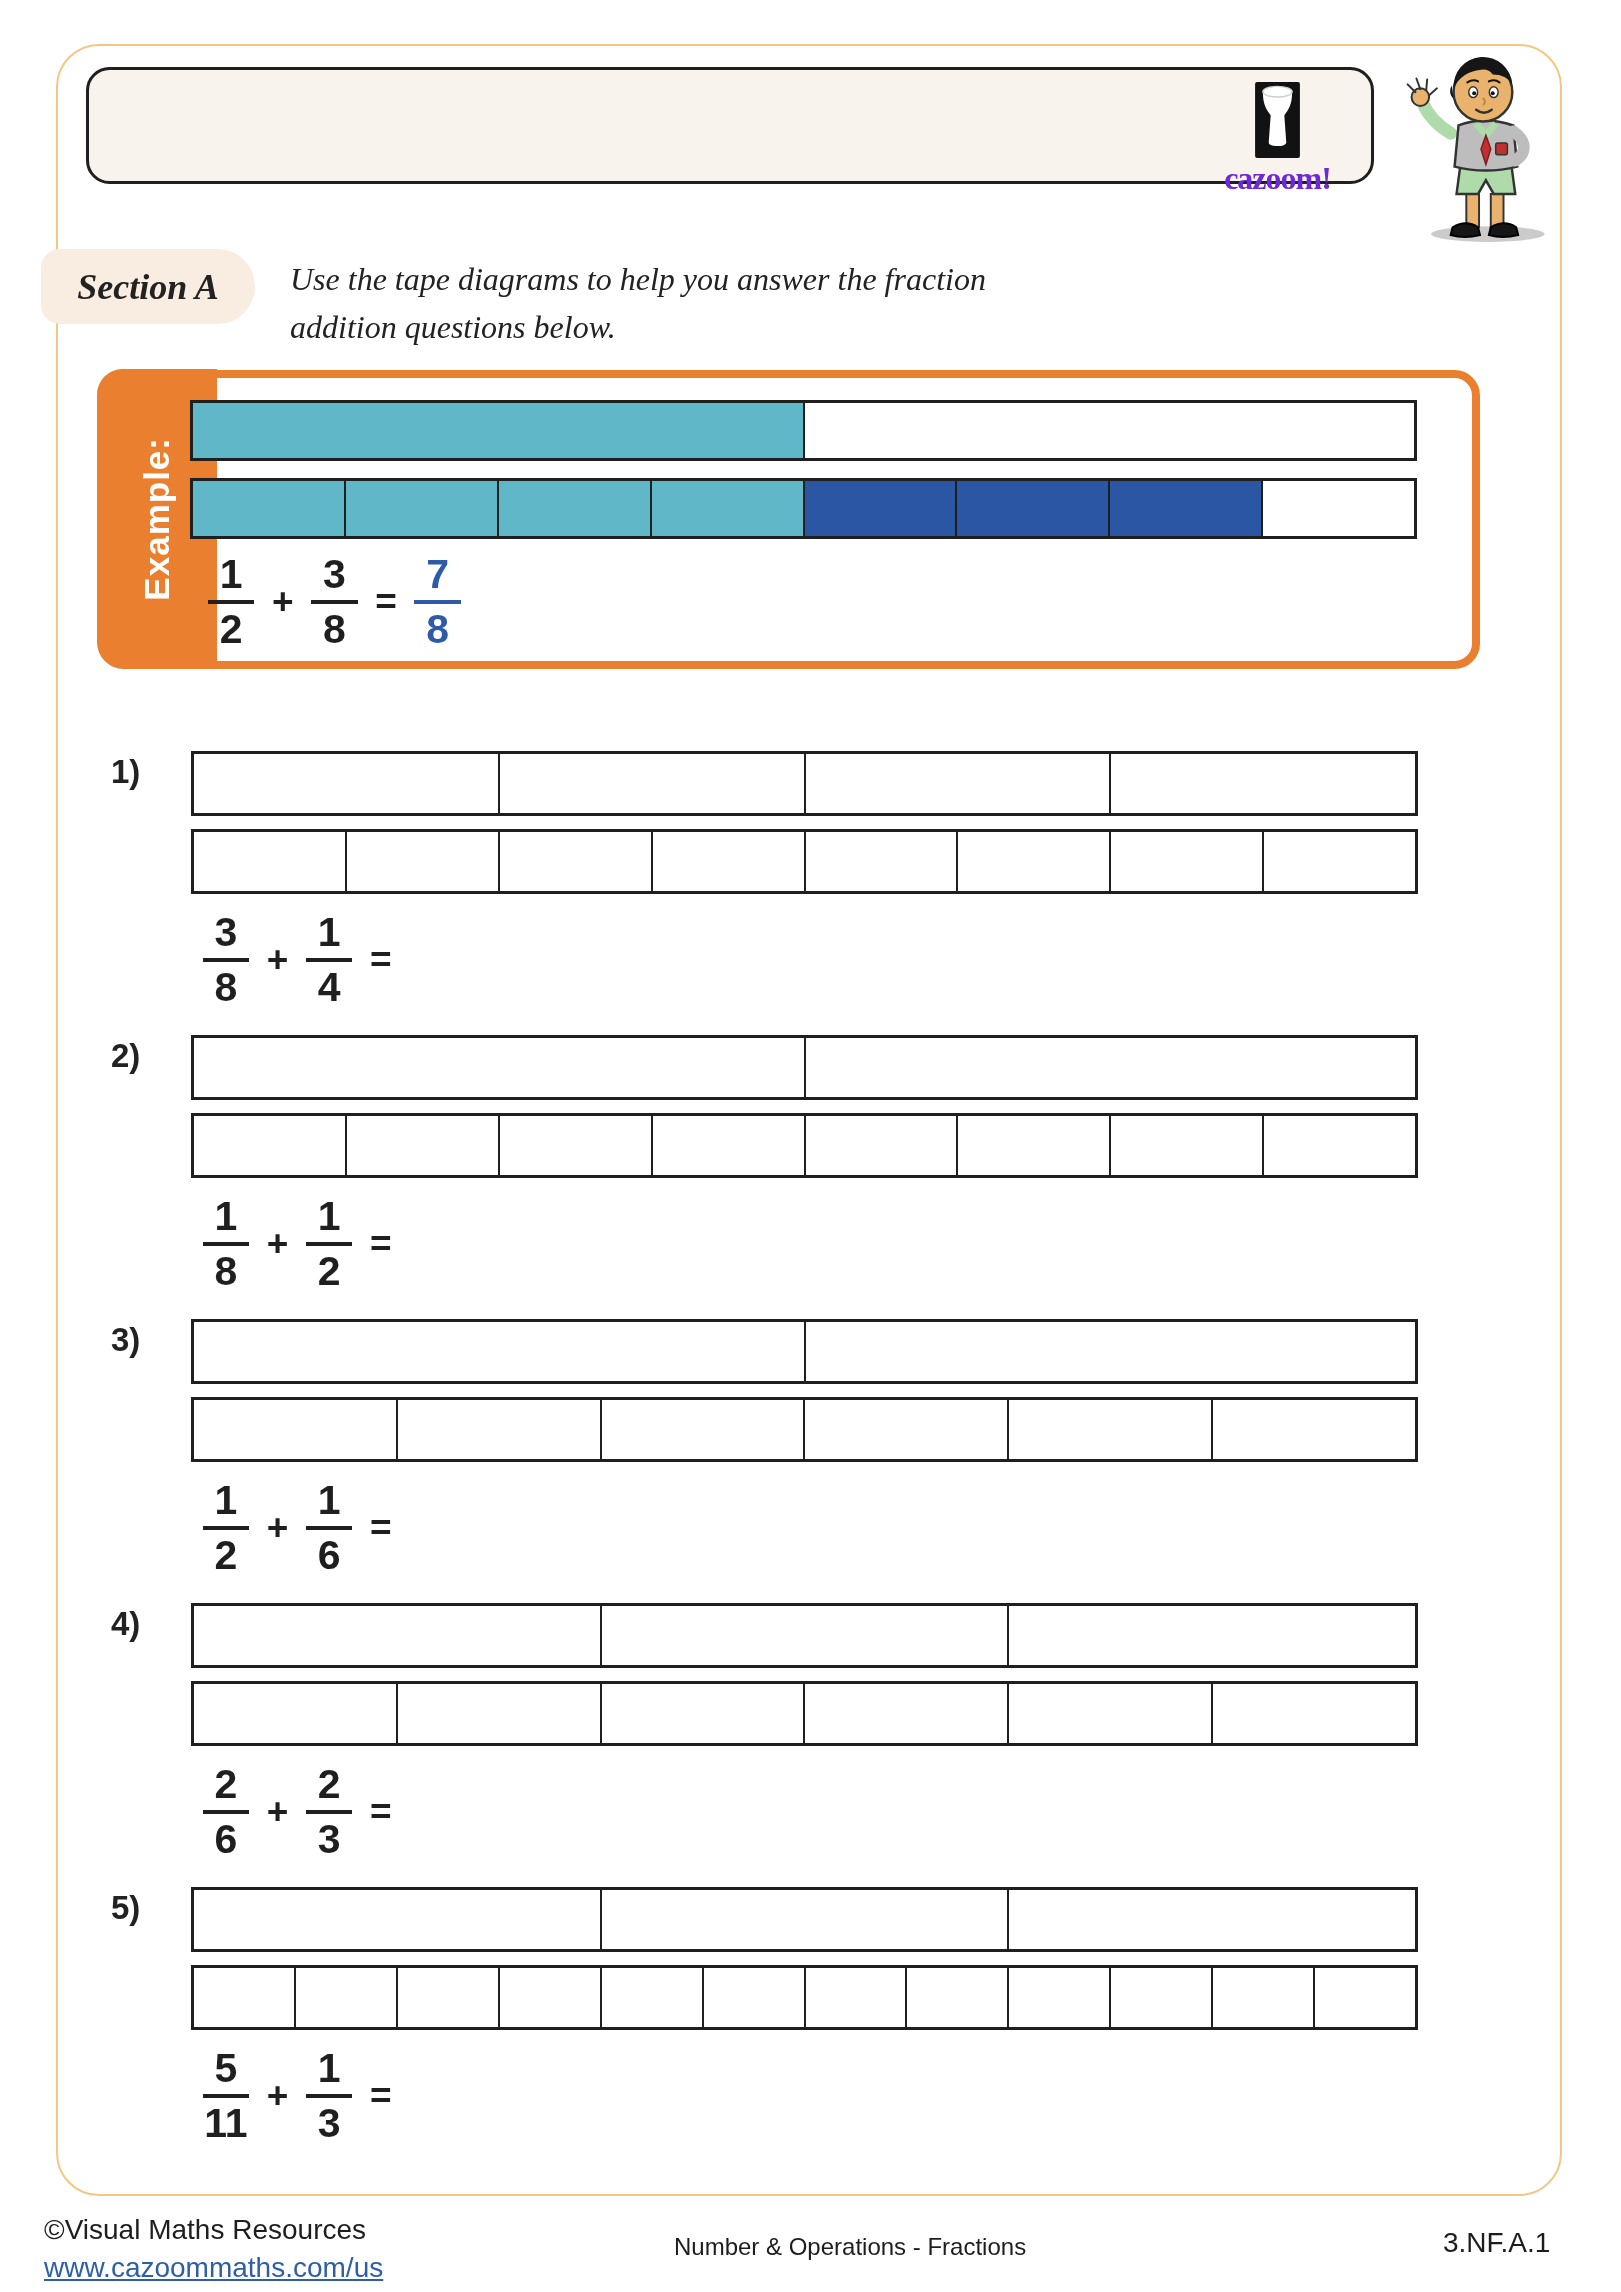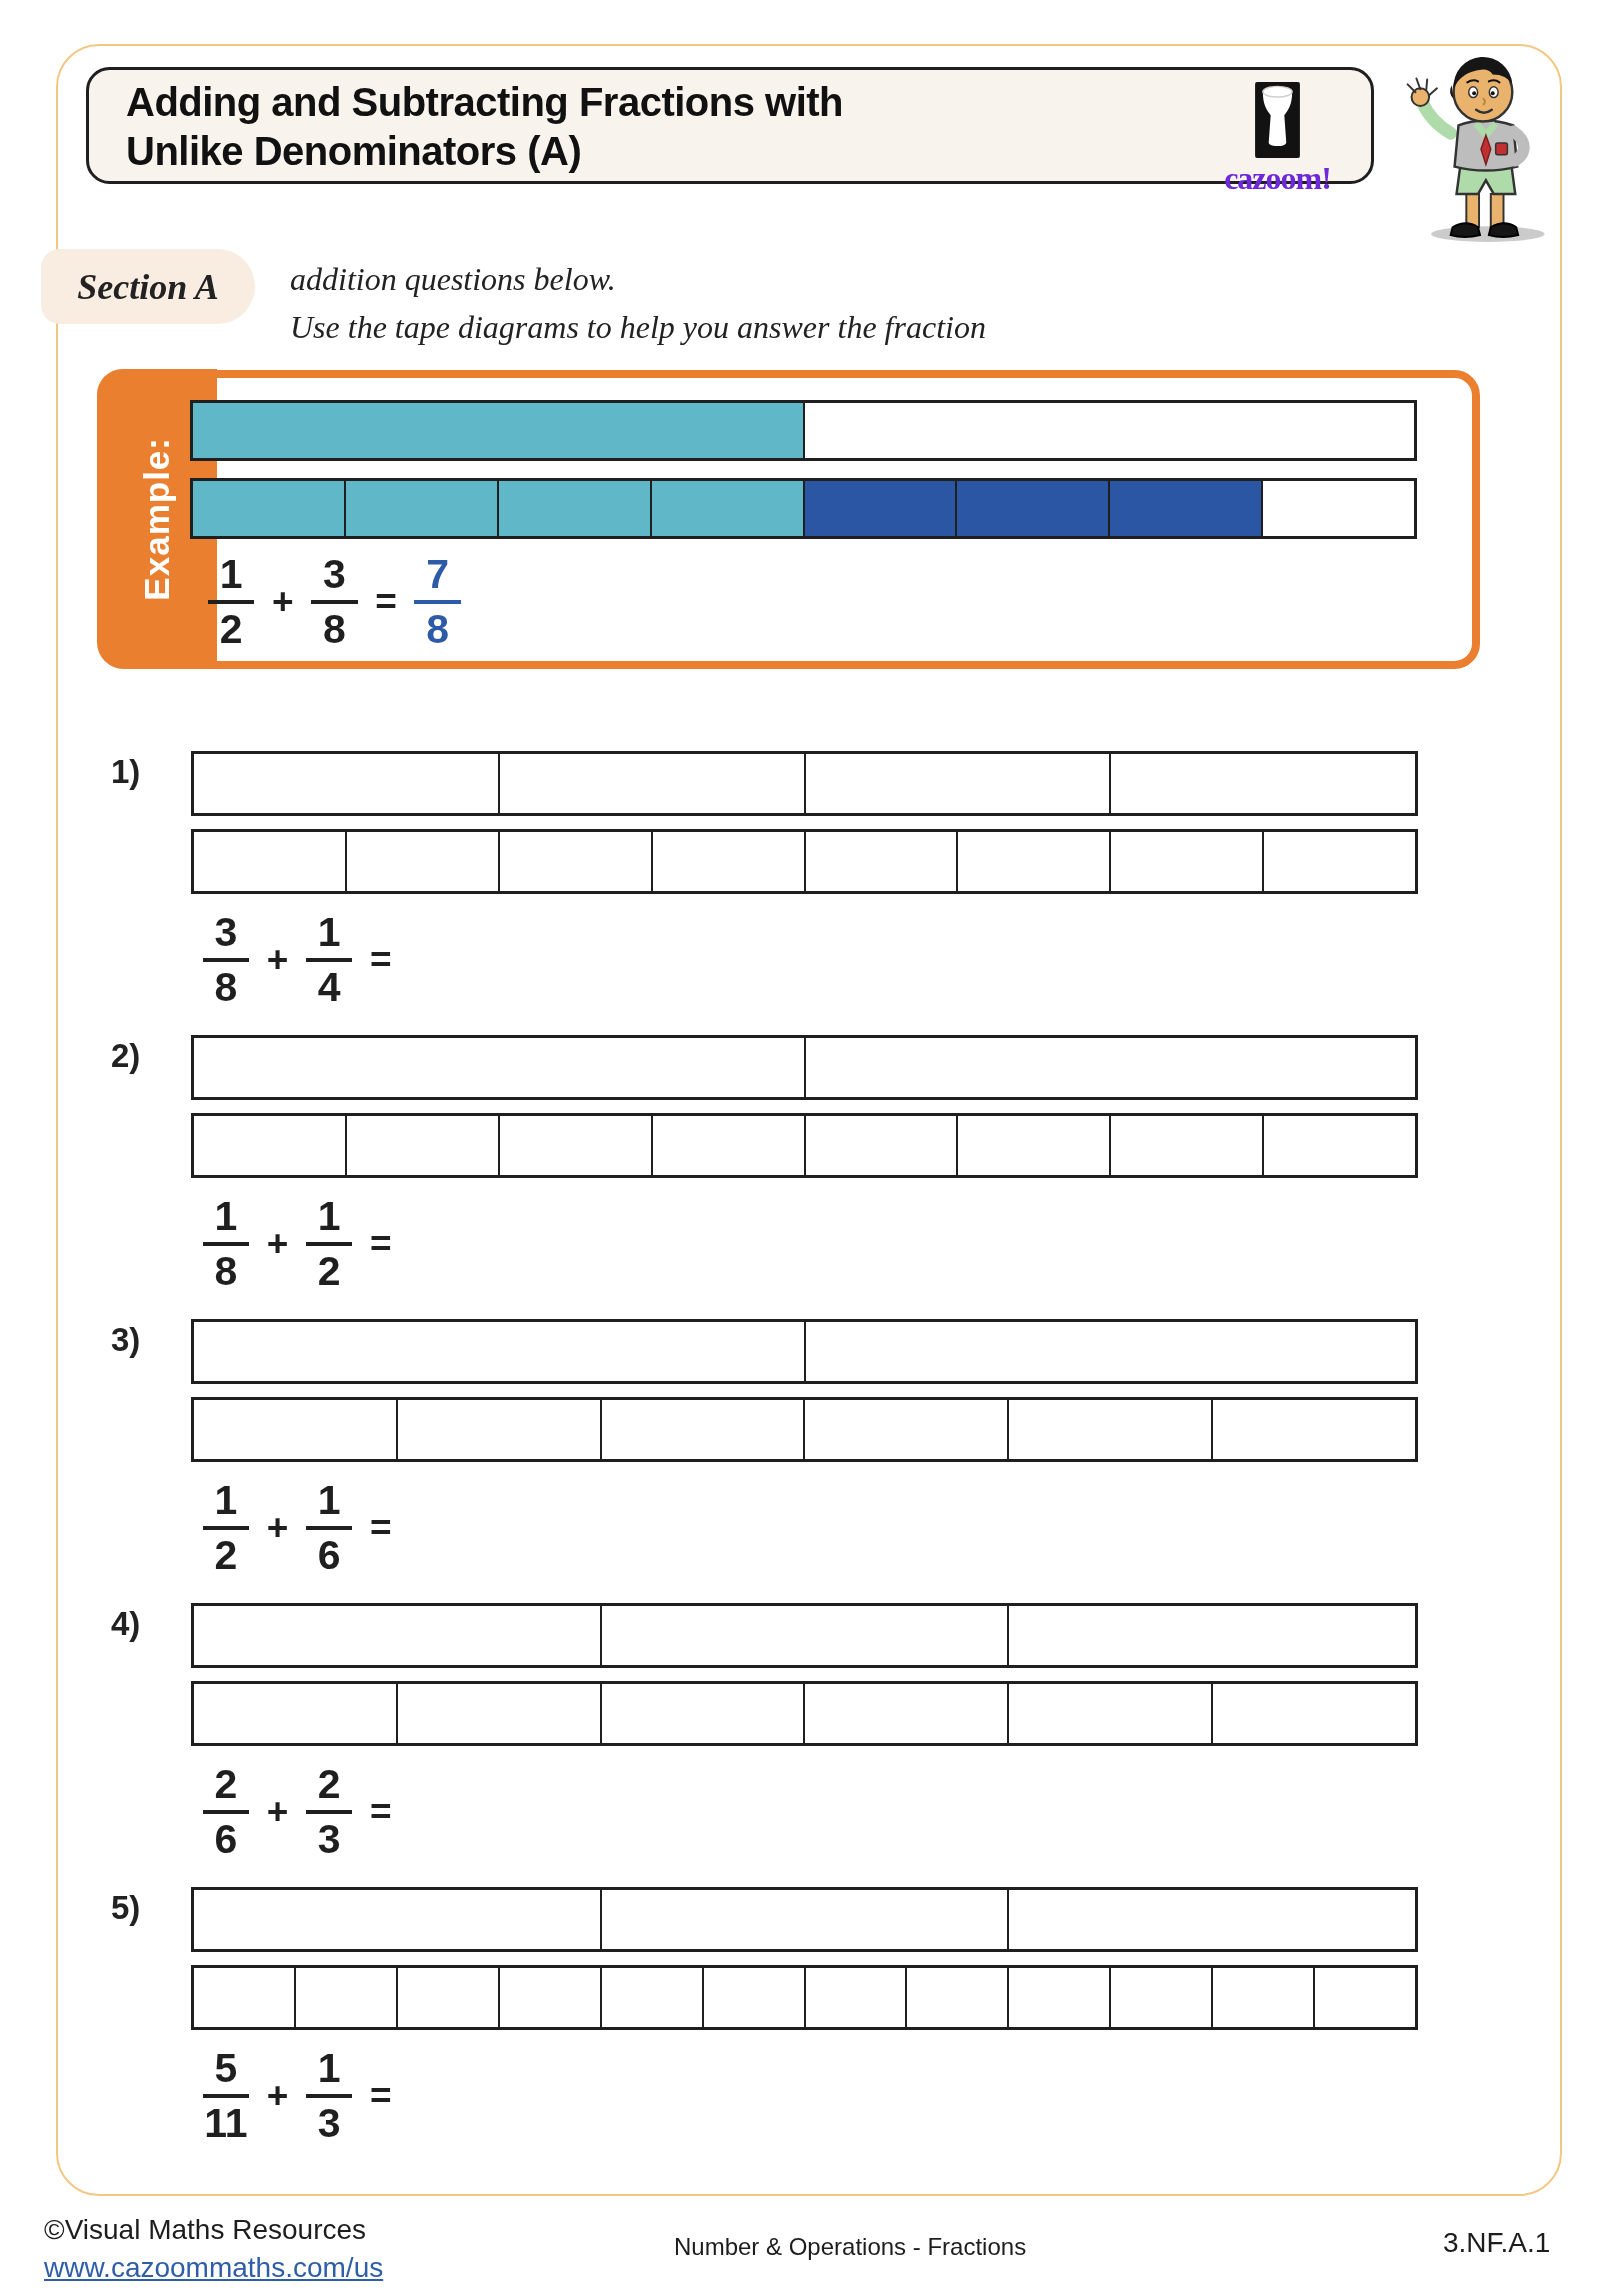--- a/index.html
+++ b/index.html
@@ -80,24 +80,20 @@
   .footer-left a{color:var(--link);}
   .footer-center{left:674px;top:2233px;font-size:24px;}
   .footer-right{left:1443px;top:2227px;font-size:28px;}
 </style>
 </head>
 <body>
 
 <div class="abs page-frame"></div>
 
 <div class="abs title-box">
-  <div class="title-text">
-    <div>Adding and Subtracting Fractions with</div>
-    <div>Unlike Denominators (A)</div>
-  </div>
   <div class="logo-block">
     <svg width="45" height="76" viewBox="0 0 46 78">
       <rect x="0" y="0" width="46" height="78" rx="2" fill="#121212"></rect>
       <path d="M8,11 C8,23 12,29 16,34 L14,62 C14,67 32,67 32,62 L30,34 C34,29 38,23 38,11 Z" fill="#fff"></path>
       <ellipse cx="23" cy="10" rx="15" ry="5.5" fill="#fff" stroke="#cfcfcf" stroke-width="1.5"></ellipse>
     </svg>
     <div class="logo-text">cazoom!</div>
   </div>
 </div>
 
@@ -134,22 +130,22 @@
   <circle cx="105" cy="45" r="2" fill="#111"></circle>
   <path d="M79,34 q6,-4 11,-1 M101,33 q6,-3 11,1" fill="none" stroke="#111" stroke-width="2" stroke-linecap="round"></path>
   <path d="M88,62 q8,6 16,0" fill="none" stroke="#333" stroke-width="2.5" stroke-linecap="round"></path>
   <path d="M95,50 q4,4 0,7" fill="none" stroke="#b5853f" stroke-width="2"></path>
 </svg>
 
 <div class="abs section-pill">
   <span>Section A</span>
 </div>
 <div class="abs instruction">
+  <div>Use the tape diagrams to help you answer the fraction</div>
   <div>addition questions below.</div>
-  <div>Use the tape diagrams to help you answer the fraction</div>
 </div>
 
 <div class="abs example-box">
   <div class="example-tab">
     <span>Example:</span>
   </div>
   <div class="tape ex-tape-top">
       <div class="cell" style="background: rgb(95, 183, 200);"></div>
       <div class="cell"></div>
     </div>

